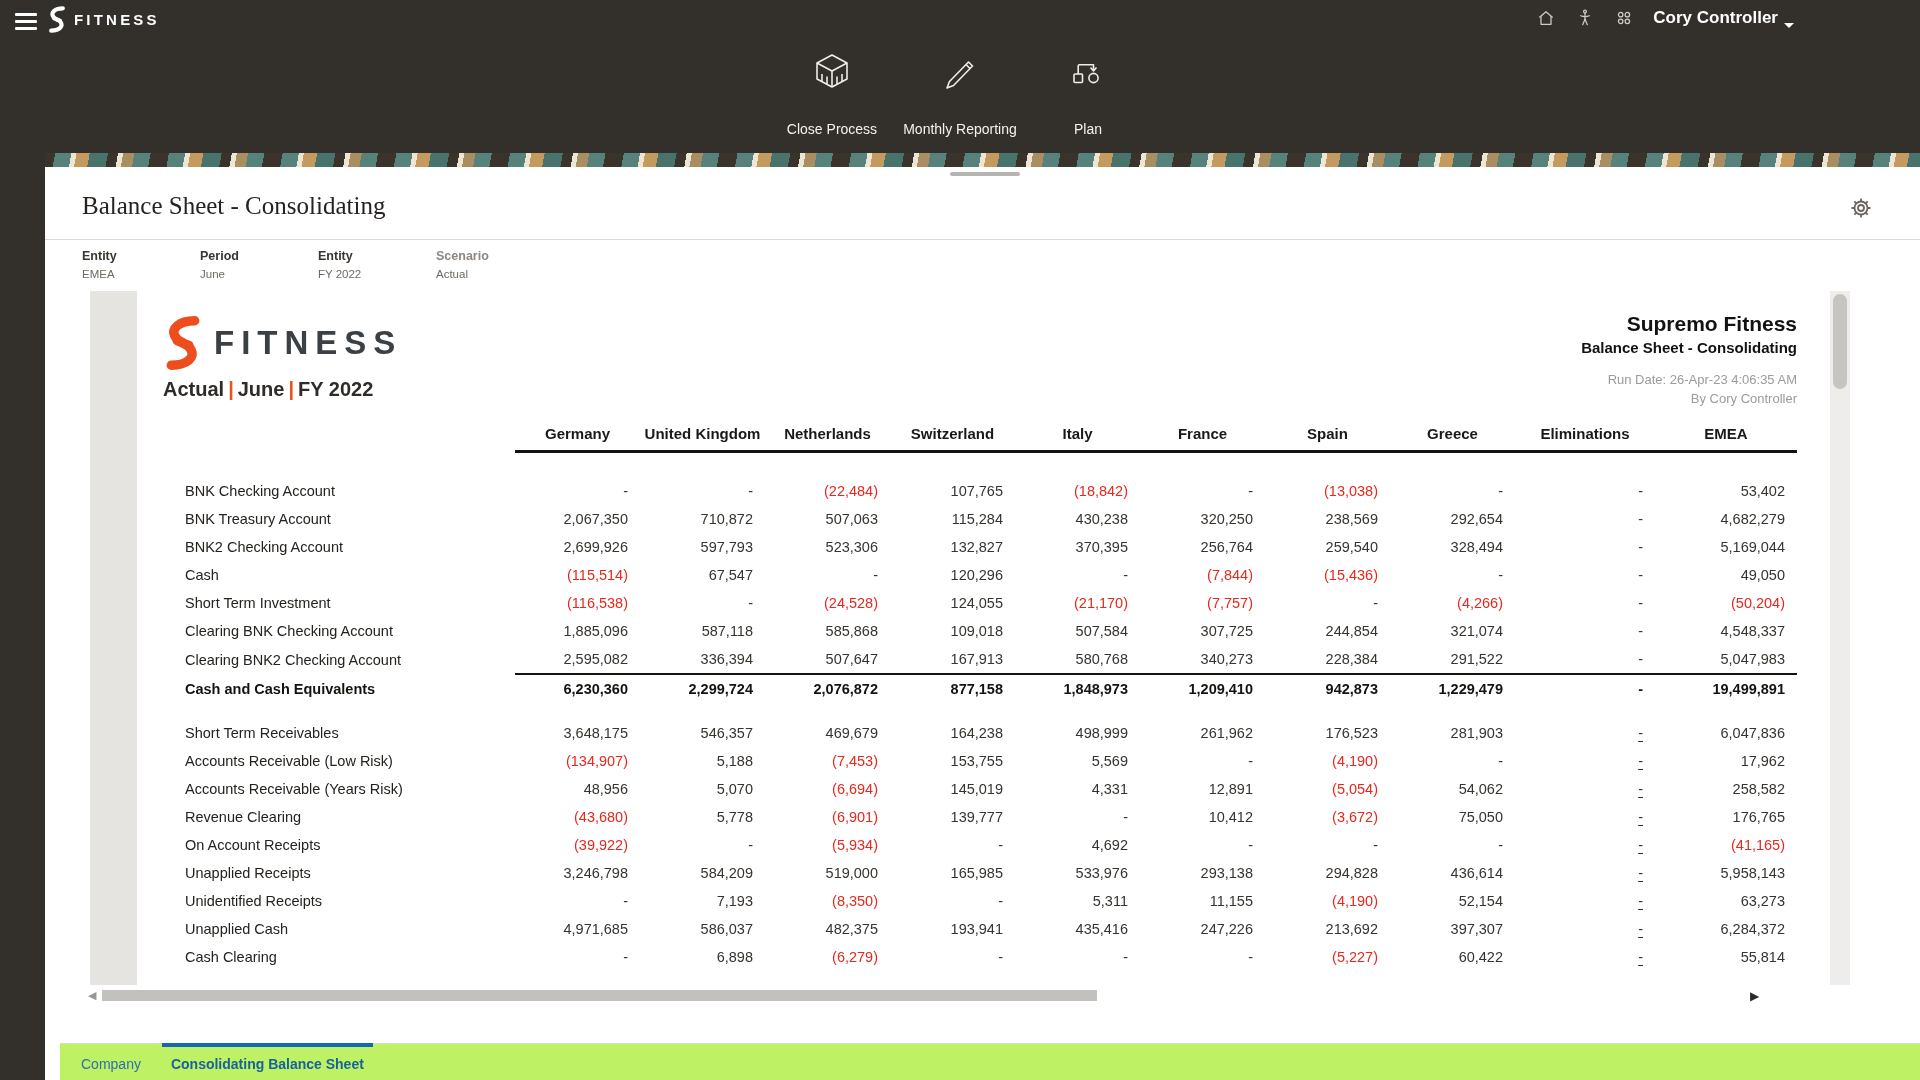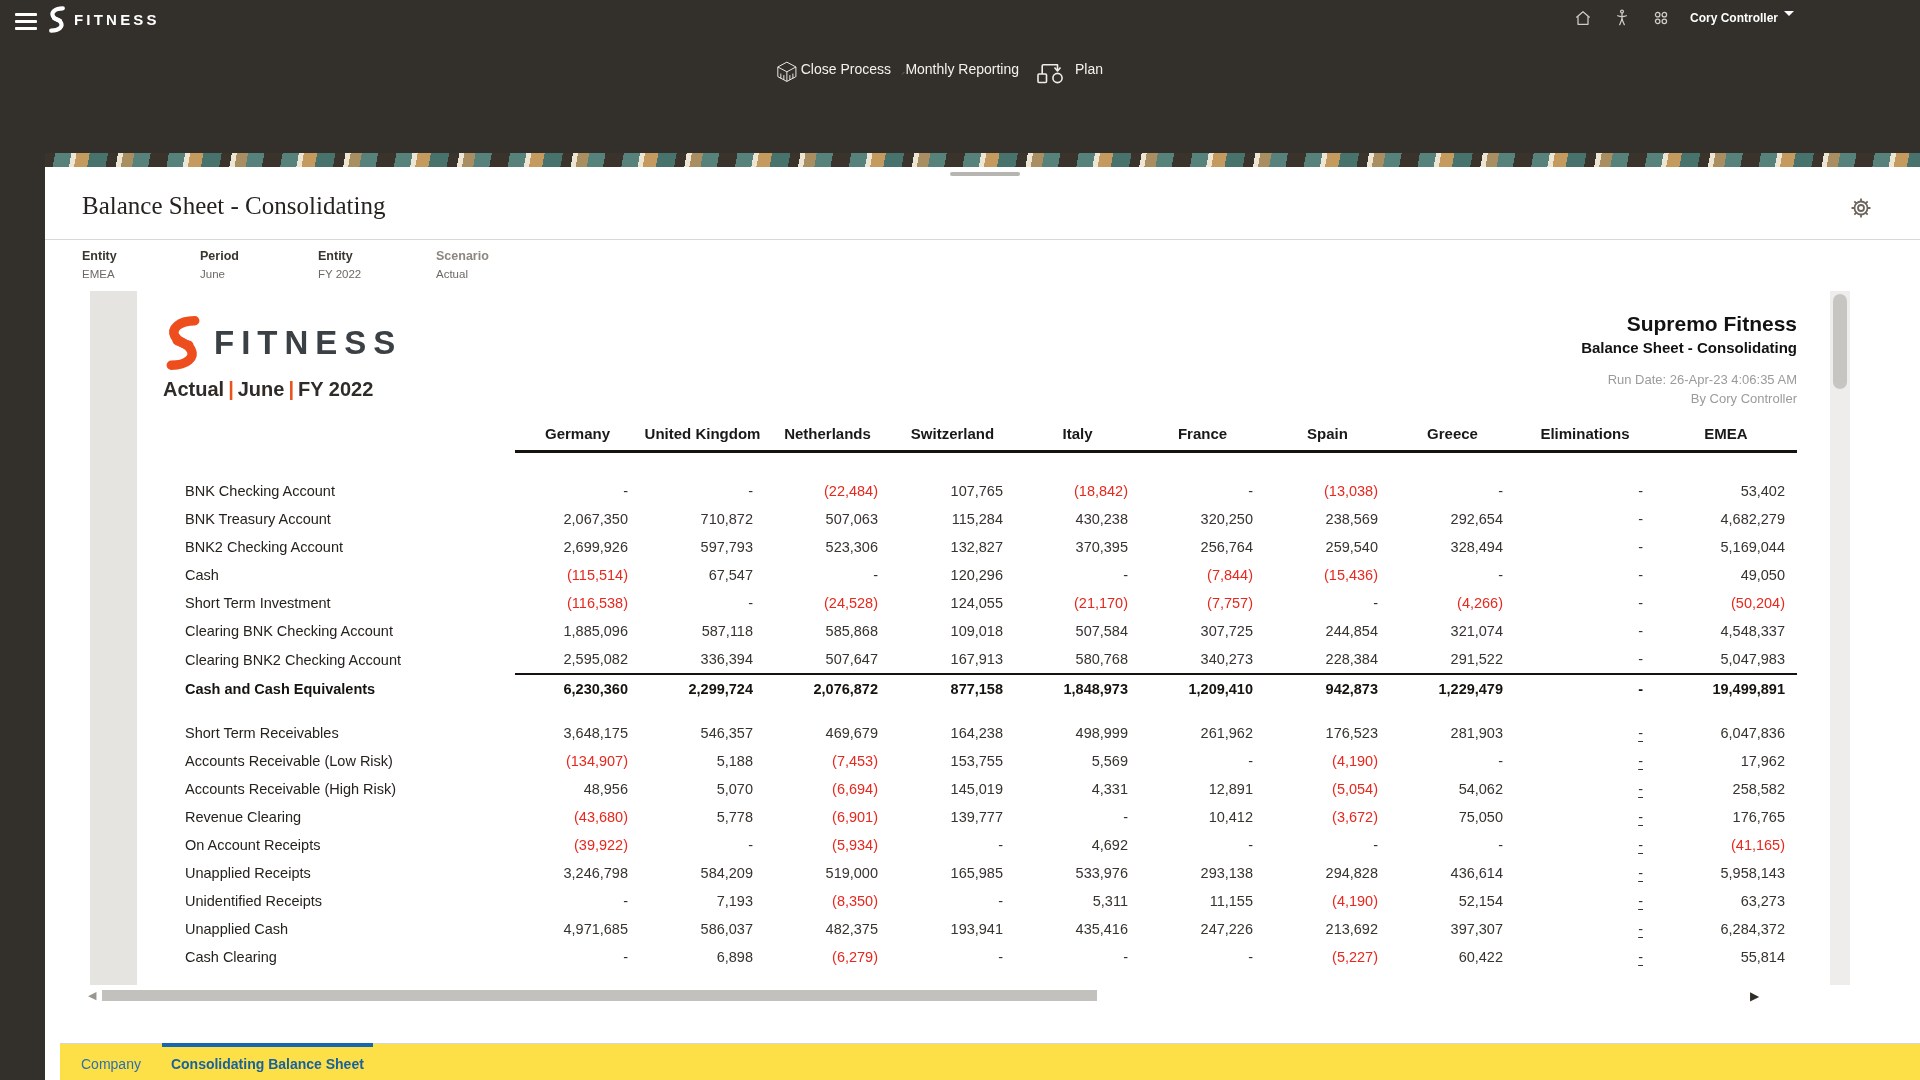--- a/index.html
+++ b/index.html
@@ -7,26 +7,26 @@
 
   
   .topband{position:absolute;left:0;top:0;width:1920px;height:153px;background:#33302b;}
   .sidebar{position:absolute;left:0;top:0;width:45px;height:1080px;background:#33302b;z-index:5;}
   .hamburger{position:absolute;left:15px;top:13px;width:22px;height:18px;cursor:pointer;z-index:6;}
   .hamburger span{display:block;height:3px;background:#fff;border-radius:1px;margin-bottom:4px;}
   .brand{position:absolute;left:46px;top:6px;display:flex;align-items:center;gap:6px;z-index:6;}
   .brand-text{color:#fff;font-size:15px;font-weight:bold;letter-spacing:3.2px;}
   .tb-right{position:absolute;right:126px;top:8px;display:flex;align-items:center;gap:19px;z-index:6;}
   .tb-icon{width:20px;height:20px;color:#cfccc6;}
-  .user{display:flex;align-items:flex-start;gap:6px;color:#fff;font-size:12px;font-weight:600;cursor:pointer;}
+  .user{display:flex;align-items:flex-end;gap:6px;color:#fff;font-size:17px;font-weight:600;cursor:pointer;}
   .caret{width:0;height:0;border-left:5px solid transparent;border-right:5px solid transparent;border-top:5px solid #fff;}
 
   
   .app-nav{position:absolute;left:0;right:0;top:50px;display:flex;justify-content:center;gap:10px;z-index:4;}
-  .nav-item{width:118px;display:flex;align-items:flex-start;cursor:pointer;}
+  .nav-item{width:118px;display:flex;flex-direction:column;align-items:center;cursor:pointer;gap:14px;}
   .nav-item svg{width:46px;height:46px;color:#efede8;}
   .nav-label{margin-top:11px;font-size:14px;color:#f4f2ee;white-space:nowrap;}
 
   
   .banner{position:absolute;left:45px;top:153px;width:1875px;height:14px;
     background:repeating-linear-gradient(100deg,
       #3a332c 0 10px,#56827b 10px 26px,#eee6d4 26px 31px,#c59a5e 31px 44px,
       #48736d 44px 62px,#3a332c 62px 72px,#eee6d4 72px 77px,#a98e62 77px 88px,
       #56827b 88px 104px,#3a332c 104px 112px);}
   .drag-handle{position:absolute;left:950px;top:172px;width:70px;height:4px;border-radius:2px;background:#b7b5b2;cursor:row-resize;}
@@ -84,21 +84,21 @@
   table.rpt td{height:28px;color:#37332f;}
   table.rpt td.lbl{text-align:left;color:#26221e;}
   table.rpt td.num{text-align:right;padding-right:12px;}
   table.rpt td.neg{color:#e8271d;}
   table.rpt tr.bold td{font-weight:bold;color:#15120f;}
   table.rpt tr.rule td.num{border-bottom:2.5px solid #15120f;}
   table.rpt tr.spacer td{height:auto;}
   table.rpt td.elim-link{text-decoration:underline;text-underline-offset:3px;}
 
   
-  .tabbar{position:absolute;left:60px;right:0;top:1043px;height:37px;border-top:1px solid #d8d6d3;background:#fde047;display:flex;z-index:3;}
+  .tabbar{position:absolute;left:60px;right:0;top:1043px;height:37px;border-top:1px solid #d8d6d3;background:#bef264;display:flex;z-index:3;}
   .tab{padding:9px 9px 0;font-size:14px;color:#2d6fad;cursor:pointer;border-top:4px solid transparent;margin-top:-1px;margin-left:12px;white-space:nowrap;}
   .tab.active{font-weight:bold;color:#17619f;border-top:4px solid #1567b0;}
 </style>
 </head>
 <body>
 
 <div class="topband"></div>
 
 <div class="hamburger">
     <span></span>
@@ -423,21 +423,21 @@
             <td class="num neg">(7,453)</td>
             <td class="num">153,755</td>
             <td class="num">5,569</td>
             <td class="num">-</td>
             <td class="num neg">(4,190)</td>
             <td class="num">-</td>
             <td class="num elim-link">-</td>
             <td class="num">17,962</td>
           </tr>
           <tr>
-            <td class="lbl">Accounts Receivable (High Risk)</td>
+            <td class="lbl">Accounts Receivable (Years Risk)</td>
             <td class="num">48,956</td>
             <td class="num">5,070</td>
             <td class="num neg">(6,694)</td>
             <td class="num">145,019</td>
             <td class="num">4,331</td>
             <td class="num">12,891</td>
             <td class="num neg">(5,054)</td>
             <td class="num">54,062</td>
             <td class="num elim-link">-</td>
             <td class="num">258,582</td>

